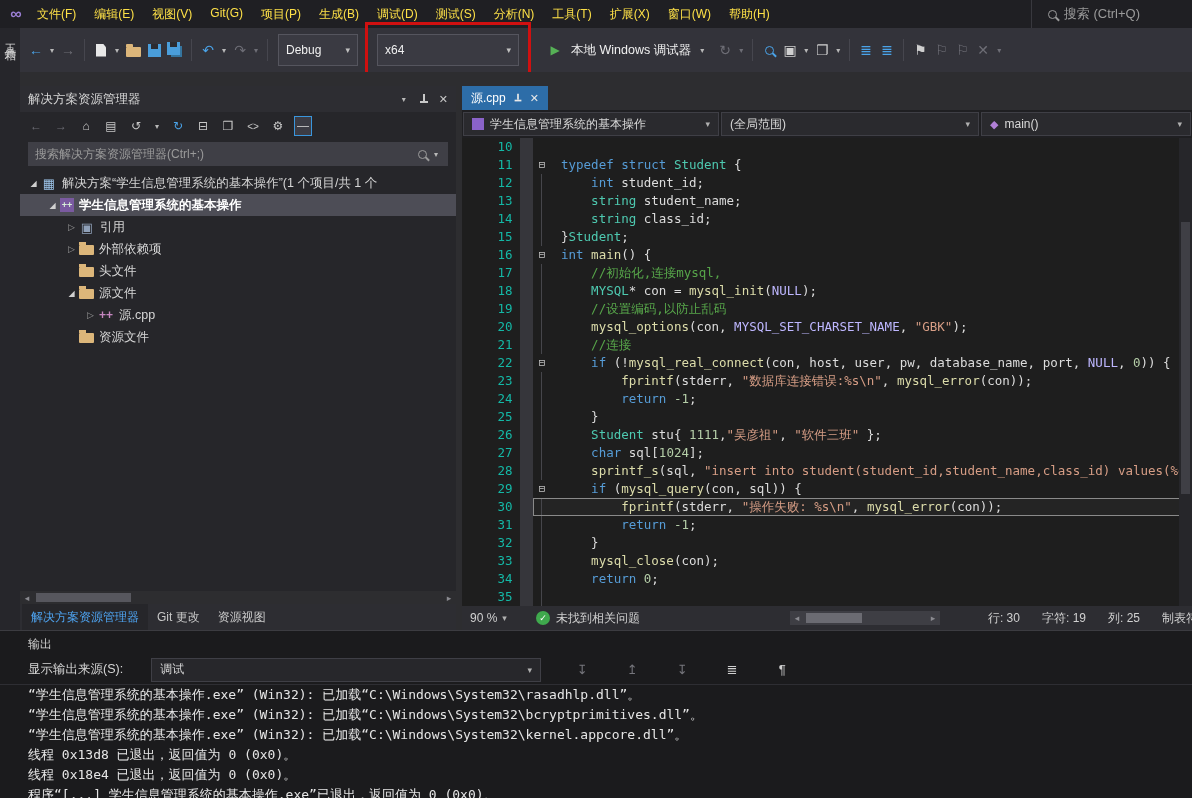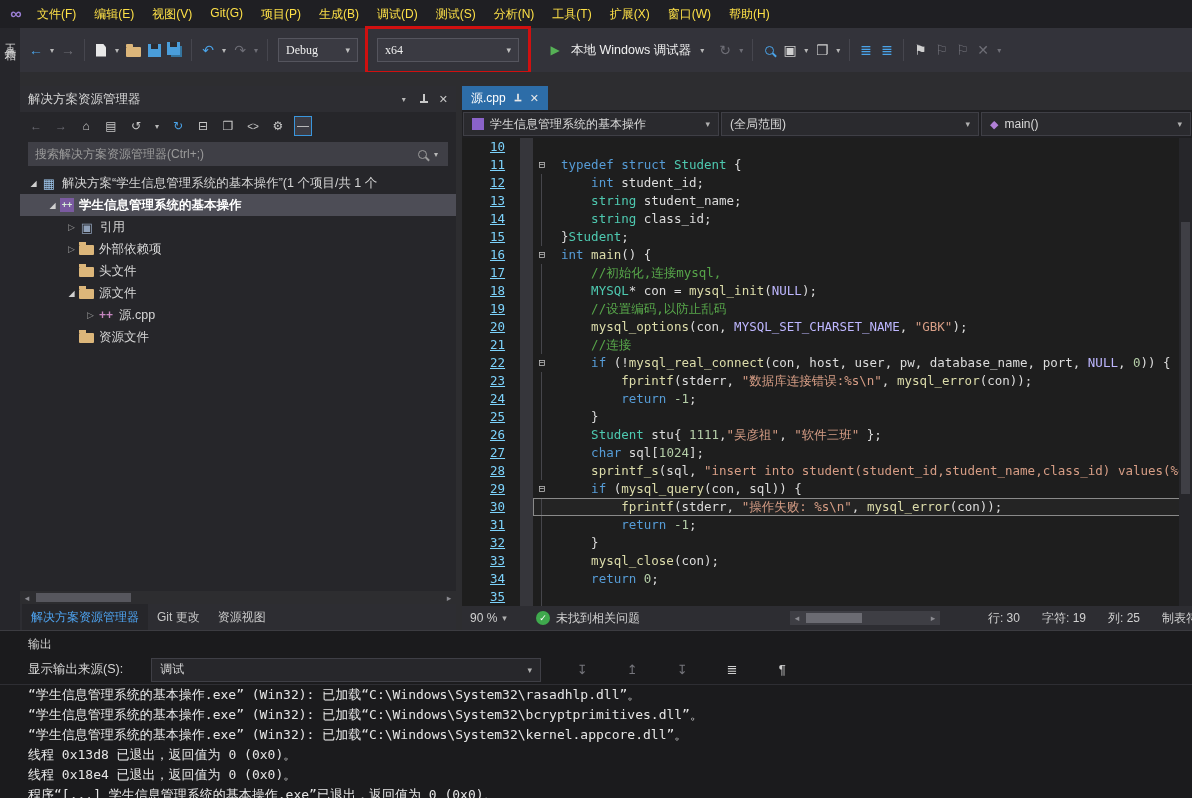--- a/index.html
+++ b/index.html
@@ -30,22 +30,22 @@
   .caret-mini.gray { color:#6e6e76; }
   .tb-sep { width:1px; height:22px; background:#46464e; margin:0 5px; }
   .i-newfile { width:10px; height:13px; background:#e8e8e8;
     clip-path:polygon(0 0,70% 0,100% 28%,100% 100%,0 100%); }
   .i-folder { width:15px; height:10px; background:#dcb67a; border-radius:1px; position:relative; margin-top:3px; }
   .i-folder::before { content:''; position:absolute; top:-3px; left:0; width:7px; height:3px;
     background:#dcb67a; border-radius:1px 1px 0 0; }
   .i-save { width:13px; height:13px; background:#4a9edb; position:relative; }
   .i-save::before { content:''; position:absolute; top:0; left:3px; width:7px; height:5px; background:#2b2b30; }
   .i-save.all { box-shadow:3px 3px 0 -1px #35759f; margin:-2px 2px 2px -2px; }
-  .combo { display:flex; align-items:center; height:24px; background:#3a3a42; border:1px solid #55555e;
-    color:#f0f0f0; font-size:12px; padding:0 7px; gap:6px; cursor:default;font-family:Liberation Serif, serif; }
+  .combo { display:flex; align-items:center; height:32px; background:#3a3a42; border:1px solid #55555e;
+    color:#f0f0f0; font-size:12px; padding:0 7px; gap:6px; cursor:default; }
   .combo .caret { margin-left:auto; font-size:9px; color:#c0c0c0; }
   .combo.cfg { width:80px; margin-left:4px; }
   .combo.platform { width:142px; }
   .red-annot { border:3px solid #d01010; padding:9px; margin:0 6px; display:flex; align-items:center; }
   .run-btn { display:flex; align-items:center; gap:6px; padding:0 7px; color:#f0f0f0; font-size:12.5px; height:26px; }
 
   
   #workspace { flex:1; display:flex; background:#2d2d30; padding-top:14px; min-height:0; }
 
   
@@ -99,21 +99,21 @@
   .nav-combo .caret { margin-left:auto; font-size:9px; color:#b0b0b0; }
   .nav-combo.c1 { width:256px; } .nav-combo.c2 { width:258px; } .nav-combo.c3 { flex:1; }
   .np { width:12px; height:12px; background:#8a63c9; flex:none; }
   .nm { color:#b180d7; font-size:11px; flex:none; }
   #code { flex:1; position:relative; overflow:hidden; font-family:"DejaVu Sans Mono","Liberation Mono",monospace;
     font-size:12.5px; line-height:18px; background:#1e1e1e; }
   .band { position:absolute; left:58px; top:0; bottom:0; width:13px; background:#36363b; }
   .vsb { position:absolute; right:0; top:0; bottom:0; width:13px; background:#26262a; }
   .vsb .vthumb { position:absolute; left:2px; right:2px; top:18%; height:58%; background:#3f3f45; }
   .cl { display:flex; height:18px; white-space:pre; }
-  .ln { width:30px; margin-left:28px; text-align:left; color:#7dd3fc; flex:none;text-decoration:underline; }
+  .ln { width:30px; margin-left:28px; text-align:center; color:#14b8a6; flex:none; }
   .sp { width:13px; flex:none; }
   .body { display:flex; flex:1; min-width:0; }
   .fold { width:18px; flex:none; color:#c0c0c0; font-size:11px; text-align:center; }
   .fold.g { background:linear-gradient(#46464b,#46464b) 8px 0/1px 100% no-repeat; }
   .txt { padding-left:10px; overflow:hidden; }
   .cl.cur .body { outline:1px solid #8a8a8a; outline-offset:-1px; background:rgba(130,130,130,0.07); }
   .tk-p{color:#dcdcdc}.tk-k{color:#569cd6}.tk-t{color:#4ec9b0}.tk-f{color:#dcdcaa}
   .tk-s{color:#d69d85}.tk-c{color:#57a64a}.tk-n{color:#b5cea8}.tk-m{color:#beb7ff}
   .ed-status { height:24px; background:#2d2d32; display:flex; align-items:center; padding:8px 8px;
     font-size:12px; color:#d0d0d0; overflow:hidden; white-space:nowrap; }
@@ -154,20 +154,24 @@
       <span class="menu-item">项目(P)</span>
       <span class="menu-item">生成(B)</span>
       <span class="menu-item">调试(D)</span>
       <span class="menu-item">测试(S)</span>
       <span class="menu-item">分析(N)</span>
       <span class="menu-item">工具(T)</span>
       <span class="menu-item">扩展(X)</span>
       <span class="menu-item">窗口(W)</span>
       <span class="menu-item">帮助(H)</span>
     </div>
+  <div class="menu-search">
+    <span class="lens"></span>
+    <span>搜索 (Ctrl+Q)</span>
+  </div>
 </div>
 
 <div id="mid">
 
   <div id="left-strip">
     <span class="toolbox-label">工具箱</span>
   </div>
 
   <div id="right-col">
 

